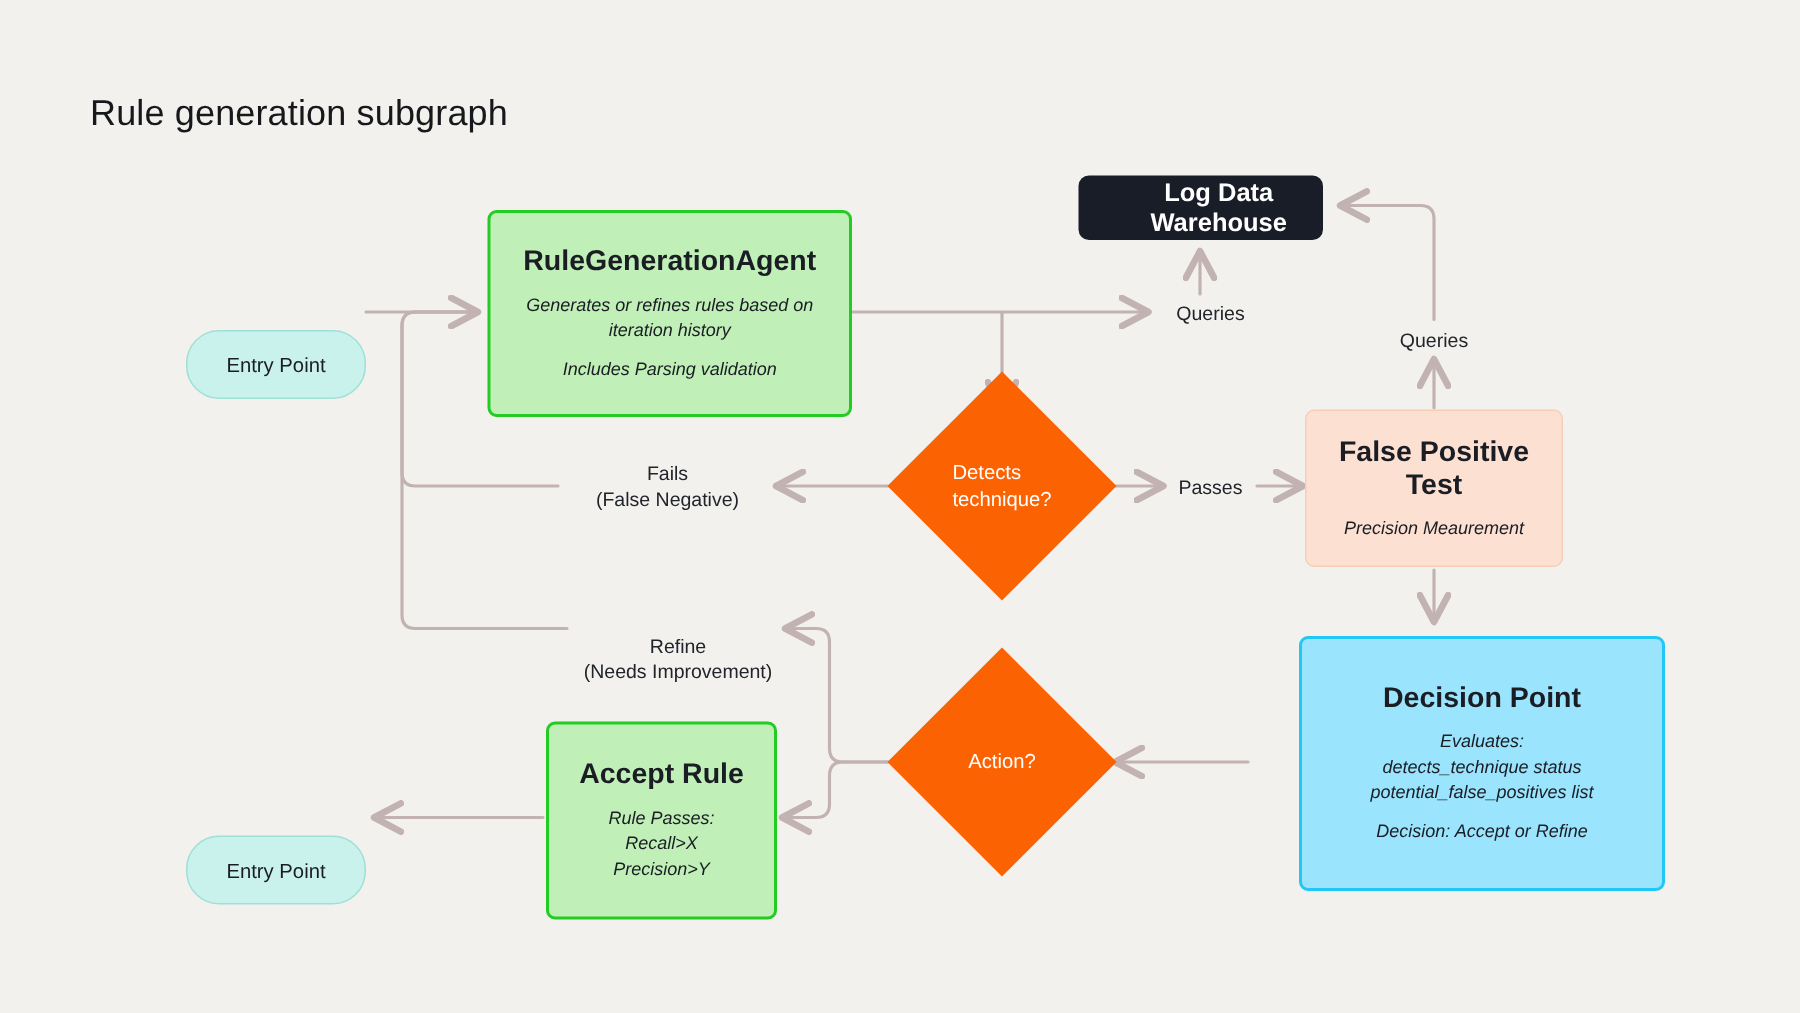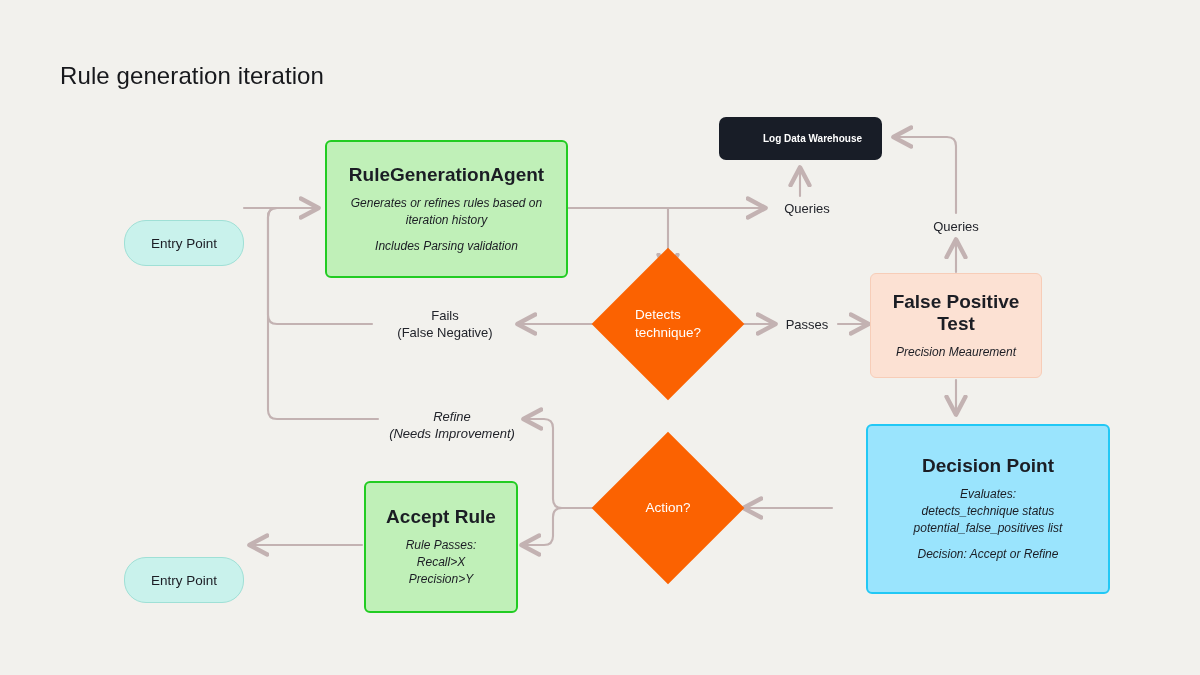--- a/index.html
+++ b/index.html
@@ -84,21 +84,21 @@
   }
   .blue {
     background: #9ae4fd;
     border: 2.2px solid #22c8f5;
   }
   .dark {
     background: #181d27;
     border-radius: 7px;
     color: #ffffff;
     font-weight: bold;
-    font-size: 10px;
+    font-size: 17px;
     padding-left: 24px;
   }
   
   .diamond {
     position: absolute;
   }
   .diamond .shape {
     position: absolute;
     left: 0;
     top: 0;
@@ -129,21 +129,21 @@
     color: #22242b;
     text-align: center;
     white-space: pre-line;
   }
 </style>
 </head>
 <body>
 
 <div id="canvas">
 
-  <div class="title">Rule generation iteration</div>
+  <div class="title">Rule generation subgraph</div>
 
   <svg id="edges" viewBox="0 0 1200 675">
     <defs>
       <marker id="ah" markerWidth="11" markerHeight="11" refX="9.2" refY="5.5" orient="auto">
         <path d="M1,1 L9.5,5.5 L1,10" fill="none" stroke="#c3b2b2" stroke-width="2.1" stroke-linecap="round" stroke-linejoin="round"></path>
       </marker>
     </defs>
     <g fill="none" stroke="#c3b2b2" stroke-width="2.1" stroke-linecap="round" stroke-linejoin="round">
 
       <path d="M244,208 L318,208" marker-end="url(#ah)"></path>
@@ -231,16 +231,16 @@
 
   <div class="edge-label" style="left:772px; top:200px; width:70px;">Queries</div>
 
   <div class="edge-label" style="left:921px; top:218px; width:70px;">Queries</div>
 
   <div class="edge-label" style="left:374px; top:307px; width:142px;">Fails
 (False Negative)</div>
 
   <div class="edge-label" style="left:776px; top:316px; width:62px;">Passes</div>
 
-  <div class="edge-label" style="left:378px; top:408px; width:148px;font-style:italic;">Refine
+  <div class="edge-label" style="left:378px; top:422px; width:148px;">Refine
 (Needs Improvement)</div>
 
 </div>
 
 </body></html>

